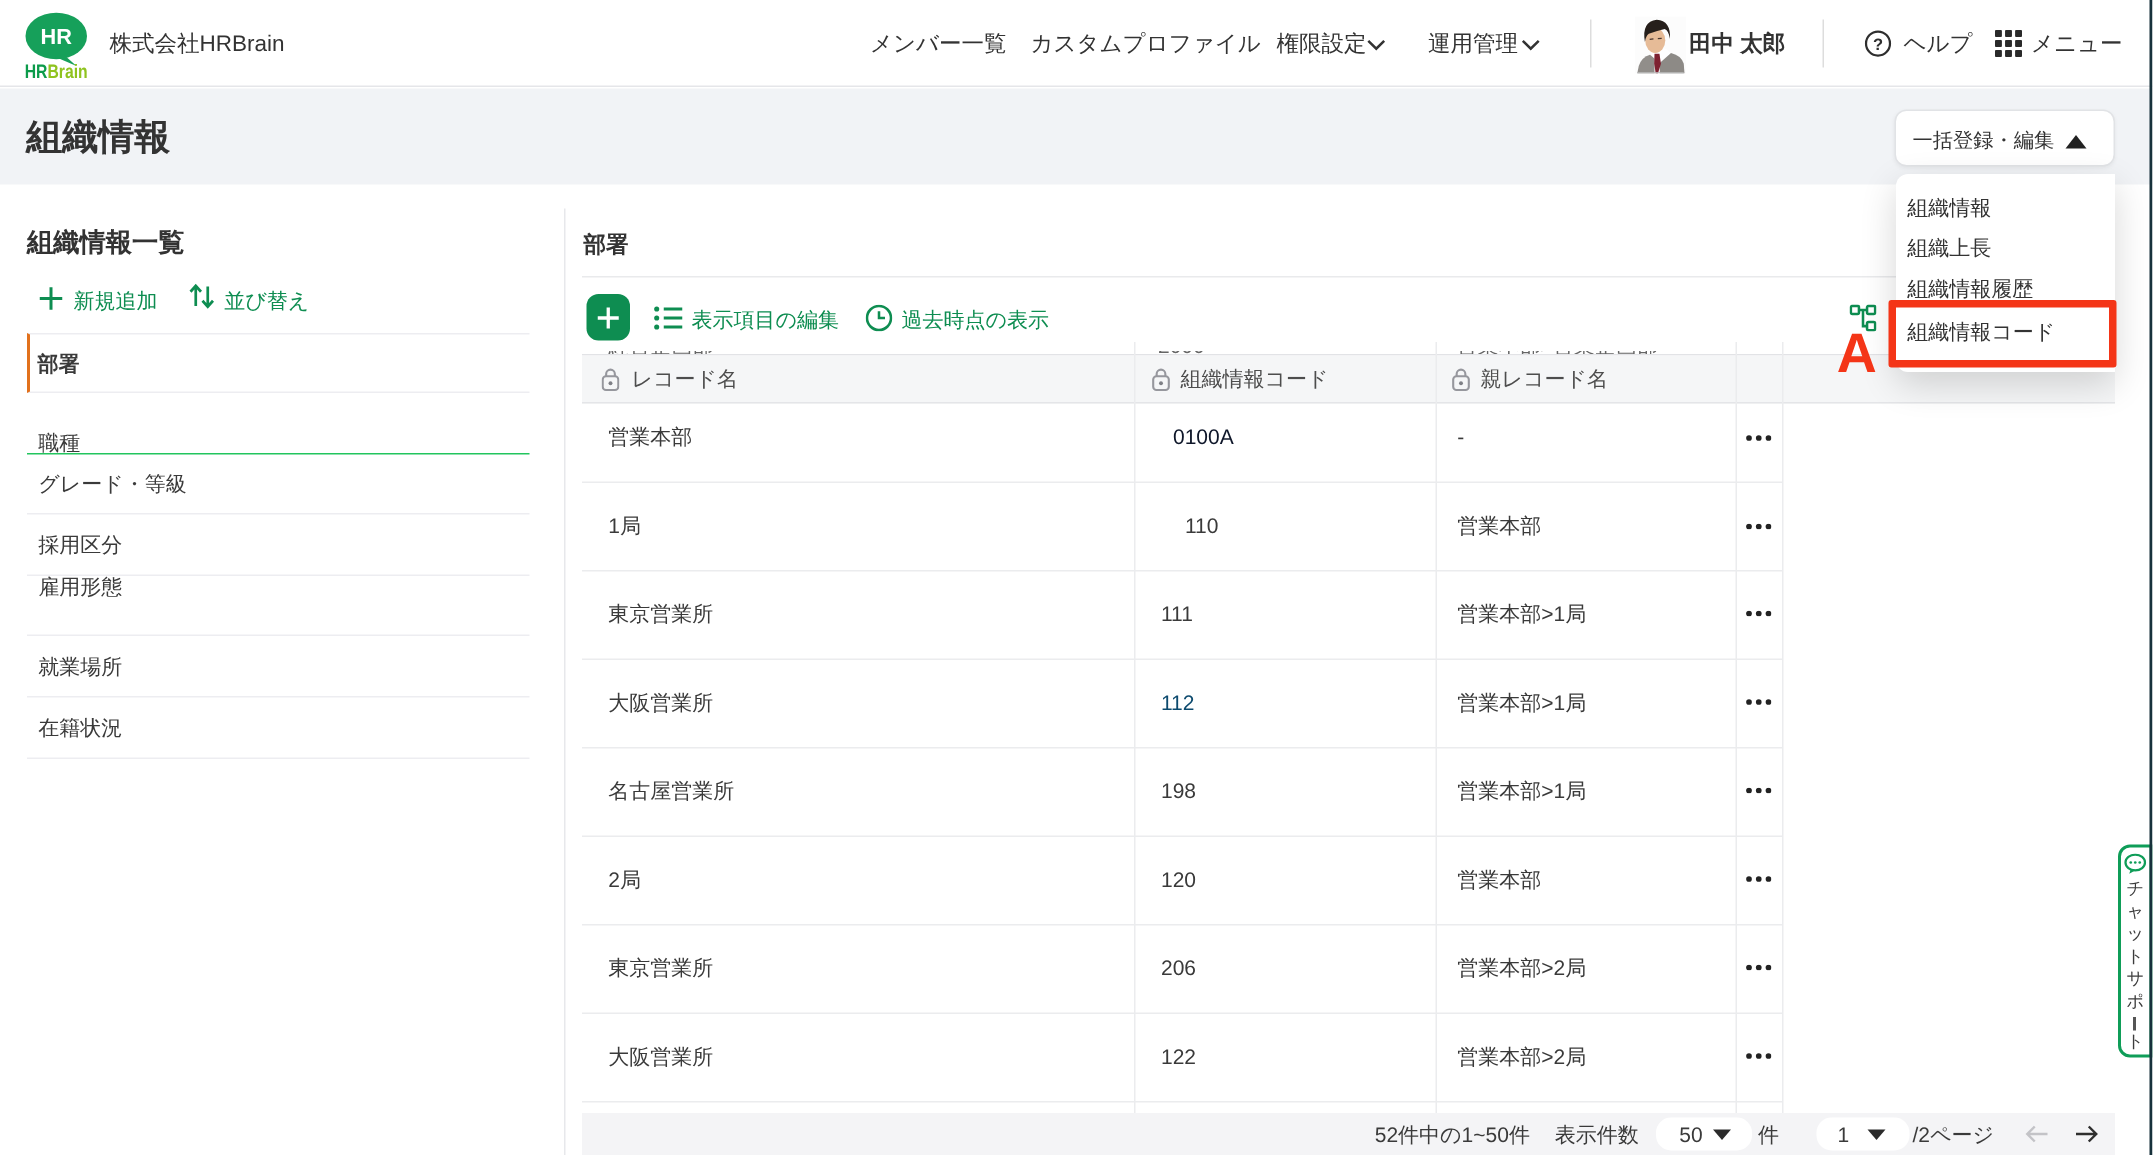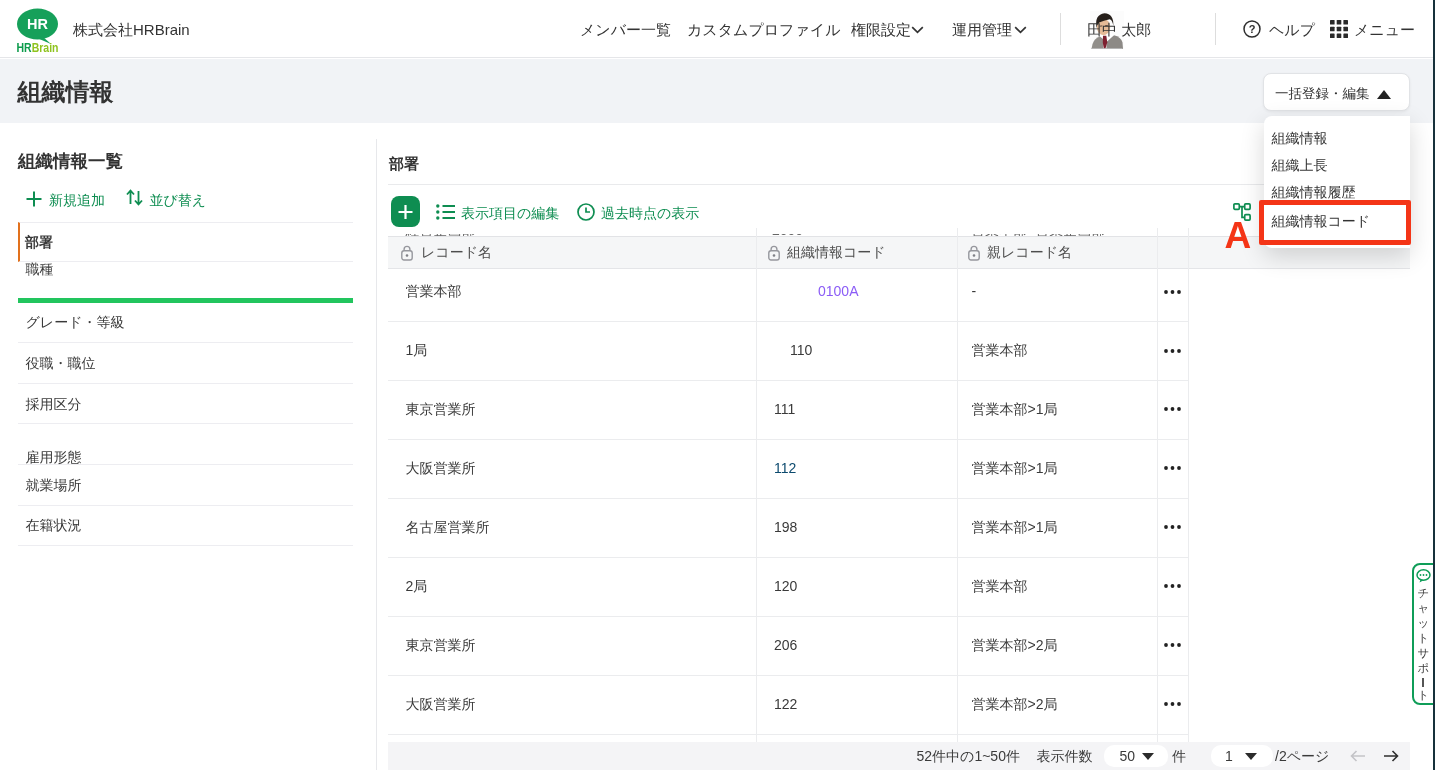--- a/index.html
+++ b/index.html
@@ -46,21 +46,21 @@
 <path d="M1.5 38 L2.5 33 Q4.5 27 10 25.5 L13 25 L13 38 Z" fill="#918e8a"></path>
 <path d="M33 38 L32.5 31.5 Q31 26 24 24.3 L16.5 24 L16.5 38 Z" fill="#8d8a86"></path>
 <path d="M10 25.5 L16.5 31 L24 24.3 L20.5 21.5 L12.5 21.5 Z" fill="#fff"></path>
 <path d="M13 24.8 L16.3 24.8 L17.3 31.5 L15.3 38 L13.8 38 L12.8 31.5 Z" fill="#7e2130"></path>
 <ellipse cx="13.5" cy="16" rx="6.7" ry="8.3" fill="#e6bb97"></ellipse>
 <path d="M9.8 15.2 L12.3 14.9 M15.2 14.7 L17.8 14.6" stroke="#4a372f" stroke-width="0.9" fill="none"></path>
 <path d="M6.6 17 Q4.2 3.5 14.5 2.2 Q24 2.8 23.3 15 Q22.6 9.5 19.8 8.3 Q13.5 9.8 9.2 11.5 Q7.2 13 6.6 17 Z" fill="#261f1b"></path>
 <rect x="1.5" y="37.1" width="31" height="0.9" fill="#b9b9b9"></rect>
 </svg>
 </div>
-<div class="abs t15" style="left:1087px;top:21.5px;font-weight:normal">田中 太郎</div>
+<div class="abs t15" style="left:1126px;top:21.5px;font-weight:bold">田中 太郎</div>
 <div class="abs" style="left:1215px;top:13px;width:1px;height:32px;background:#ddd"></div>
 <div class="abs" style="left:1243px;top:20px">
     <svg width="18" height="18" viewBox="0 0 18 18">
       <circle cx="9" cy="9" r="8" stroke="#2e2e2e" stroke-width="1.5" fill="none"></circle>
       <text x="9" y="13" font-size="11" font-weight="bold" fill="#2e2e2e" text-anchor="middle" font-family="Liberation Sans,sans-serif">?</text>
     </svg>
   </div>
 <div class="abs t15" style="left:1269px;top:21.5px">ヘルプ</div>
 <div class="abs" style="left:1330px;top:20px">
     <svg width="18" height="18" viewBox="0 0 18 18">
@@ -95,33 +95,30 @@
         <path d="M4.5 15 V2 M1 5.5 L4.5 1.5 L8 5.5"></path>
         <path d="M12.5 2 V15 M9 11.5 L12.5 15.5 L16 11.5"></path>
       </g>
     </svg>
   </div>
 <div class="abs t14 grn" style="left:149.5px;top:192.5px">並び替え</div>
 <div class="abs" style="left:18px;top:221.5px;width:335px">
 <div style="height:40.6px;border-top:1px solid #ededf1;border-bottom:1px solid #ededf1;border-left:2.5px solid #e2711d;display:flex;align-items:center">
       <span class="t14" style="font-weight:bold;padding-left:5px;color:#3a3a3a">部署</span>
     </div>
-<div style="height:40.6px;border-bottom:5px solid #22c55e;display:flex;align-items:flex-start">
+<div style="height:40.6px;border-bottom:1px solid #22c55e;display:flex;align-items:flex-end">
       <span class="t14" style="padding-left:7.5px;color:#3a3a3a">職種</span>
     </div>
 <div style="height:40.6px;border-bottom:1px solid #ededf1;display:flex;align-items:center">
       <span class="t14" style="padding-left:7.5px;color:#3a3a3a">グレード・等級</span>
     </div>
 <div style="height:40.6px;border-bottom:1px solid #ededf1;display:flex;align-items:center">
-      <span class="t14" style="padding-left:7.5px;color:#3a3a3a">役職・職位</span>
-    </div>
-<div style="height:40.6px;border-bottom:1px solid #ededf1;display:flex;align-items:center">
       <span class="t14" style="padding-left:7.5px;color:#3a3a3a">採用区分</span>
     </div>
-<div style="height:40.6px;border-bottom:1px solid #ededf1;display:flex;align-items:flex-end">
+<div style="height:40.6px;border-bottom:1px solid #ededf1;display:flex;align-items:flex-start">
       <span class="t14" style="padding-left:7.5px;color:#3a3a3a">雇用形態</span>
     </div>
 <div style="height:40.6px;border-bottom:1px solid #ededf1;display:flex;align-items:center">
       <span class="t14" style="padding-left:7.5px;color:#3a3a3a">就業場所</span>
     </div>
 <div style="height:40.6px;border-bottom:1px solid #ededf1;display:flex;align-items:center">
       <span class="t14" style="padding-left:7.5px;color:#3a3a3a">在籍状況</span>
     </div>
 </div>
 
@@ -212,21 +209,21 @@
 <div class="abs" style="left:388px;top:320.5px;width:800px;height:1px;background:#ebecee"></div>
 <div class="abs" style="left:388px;top:379.5px;width:800px;height:1px;background:#ebecee"></div>
 <div class="abs" style="left:388px;top:438.5px;width:800px;height:1px;background:#ebecee"></div>
 <div class="abs" style="left:388px;top:497.5px;width:800px;height:1px;background:#ebecee"></div>
 <div class="abs" style="left:388px;top:556.5px;width:800px;height:1px;background:#ebecee"></div>
 <div class="abs" style="left:388px;top:615.5px;width:800px;height:1px;background:#ebecee"></div>
 <div class="abs" style="left:388px;top:674.5px;width:800px;height:1px;background:#ebecee"></div>
 <div class="abs" style="left:388px;top:733.5px;width:800px;height:1px;background:#ebecee"></div>
 
 <div class="abs t14" style="left:405.5px;top:284px;color:#3a3a3a">営業本部</div>
-<div class="abs t14" style="left:818px;top:284px;color:#8b5cf6">0100A</div>
+<div class="abs t14" style="left:782px;top:284px;color:#0f172a">0100A</div>
 <div class="abs t14" style="left:971.5px;top:284px;color:#3a3a3a">-</div>
 <div class="abs t14" style="left:405.5px;top:343px;color:#3a3a3a">1局</div>
 <div class="abs t14" style="left:790px;top:343px;color:#3a3a3a">110</div>
 <div class="abs t14" style="left:971.5px;top:343px;color:#3a3a3a">営業本部</div>
 <div class="abs t14" style="left:405.5px;top:402px;color:#3a3a3a">東京営業所</div>
 <div class="abs t14" style="left:774px;top:402px;color:#3a3a3a">111</div>
 <div class="abs t14" style="left:971.5px;top:402px;color:#3a3a3a">営業本部&gt;1局</div>
 <div class="abs t14" style="left:405.5px;top:461px;color:#3a3a3a">大阪営業所</div>
 <div class="abs t14" style="left:774px;top:461px;color:#0c4a6e">112</div>
 <div class="abs t14" style="left:971.5px;top:461px;color:#3a3a3a">営業本部&gt;1局</div>

